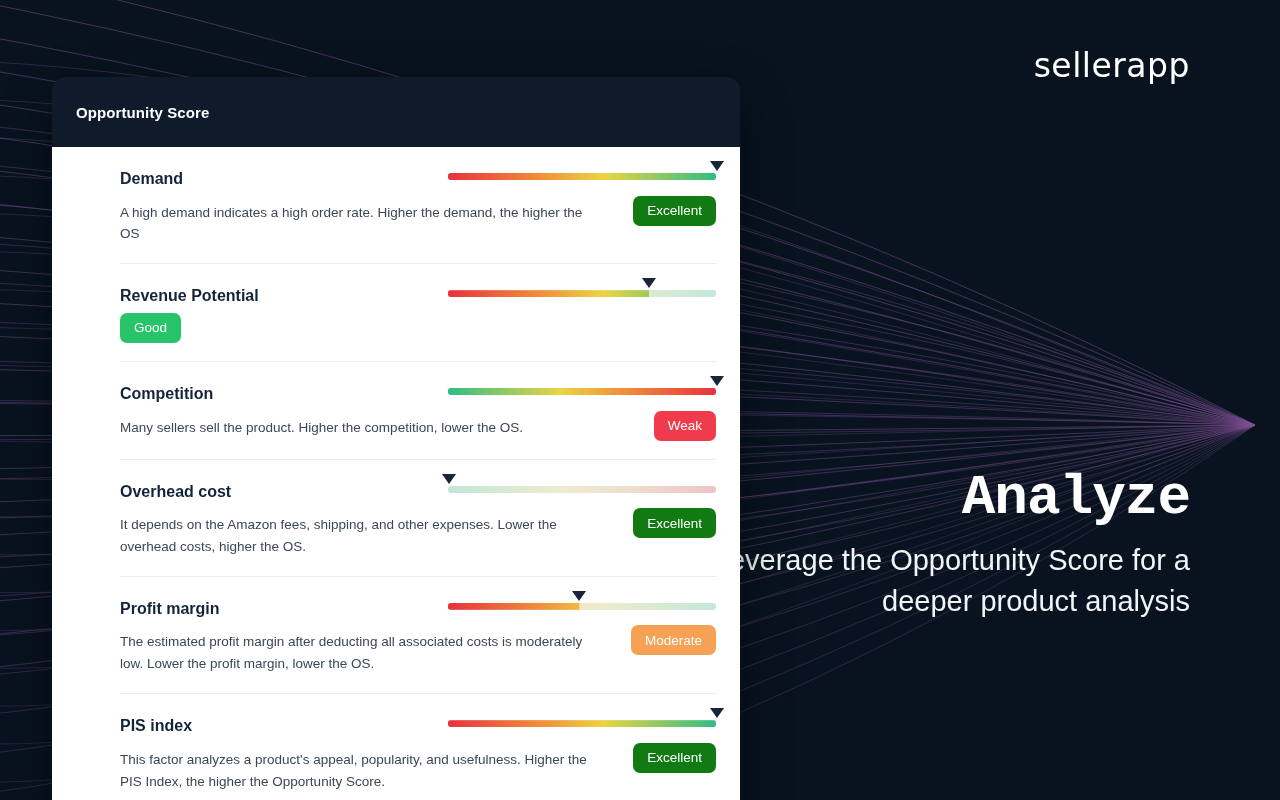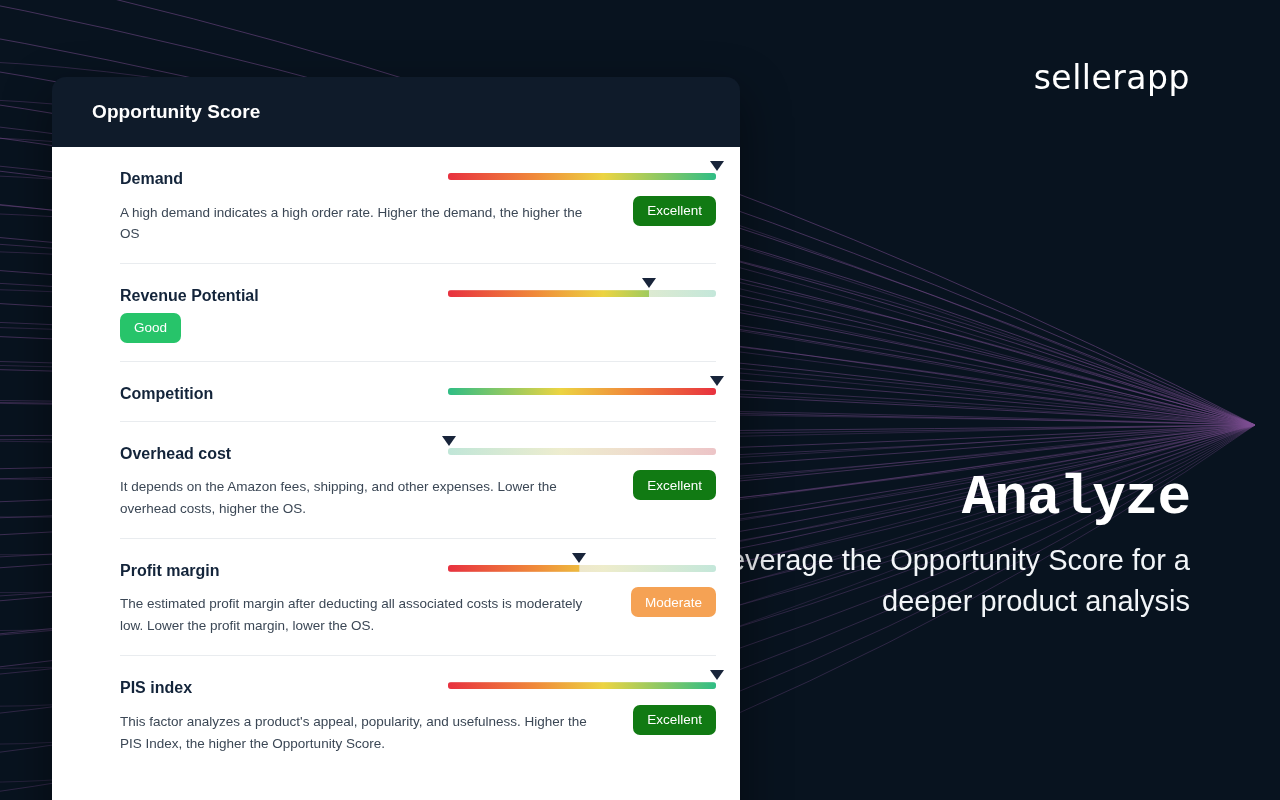--- a/index.html
+++ b/index.html
@@ -17,21 +17,21 @@
   }
   
   #mesh {
     position: absolute; inset: 0;
     width: 1280px; height: 800px;
     pointer-events: none;
   }
   
   #brand {
     position: absolute;
-    right: 90px; top: 58px;
+    right: 90px; top: 46px;
     color: #ffffff;
     font-size: 33px;
     letter-spacing: 0.5px;
     font-weight: 400;
     font-family: "DejaVu Sans", sans-serif;
   }
   
   #hero {
     position: absolute;
     right: 90px; top: 470px;
@@ -65,24 +65,23 @@
   }
   #card-header {
     background: #0f1b2a;
     height: 70px;
     display: flex;
     align-items: center;
     padding: 0 24px;
   }
   #card-header .title {
     color: #ffffff;
-    font-size: 19px;
+    font-size: 15px;
     font-weight: 700;
     letter-spacing: .1px;
-    margin-left: 16px;
   }
   #card-body {
     background: #ffffff;
     height: 690px;
     padding: 0 24px;
   }
   .factor {
     position: relative;
     border-bottom: 1px solid #e9ecef;
     padding: 22px 0 18px 0;
@@ -276,20 +275,24 @@
       <div class="factor-head">
         <div class="factor-name">Competition</div>
         <div class="meter">
           <div class="meter-track">
             <div class="meter-grad meter-faded" style="background: linear-gradient(90deg, rgba(47, 189, 133, 0.24) 0%, rgba(236, 212, 66, 0.2) 42%, rgba(240, 139, 58, 0.2) 67%, rgba(232, 49, 63, 0.24) 100%);"></div>
             <div class="meter-grad meter-fill" style="background: linear-gradient(90deg, rgb(47, 189, 133) 0%, rgb(236, 212, 66) 42%, rgb(240, 139, 58) 67%, rgb(232, 49, 63) 100%); clip-path: inset(0px 0% 0px 0px);"></div>
           </div>
           <div class="marker" style="left: calc(100% + 1px);"></div>
         </div>
       </div>
+      <div class="factor-foot">
+        <div class="factor-desc">Many sellers sell the product. Higher the competition, lower the OS.</div>
+        <div class="badge" style="background: rgb(239, 59, 76);">Weak</div>
+      </div>
         </div>
         <div class="factor">
       <div class="factor-head">
         <div class="factor-name">Overhead cost</div>
         <div class="meter">
           <div class="meter-track">
             <div class="meter-grad meter-faded" style="background: linear-gradient(90deg, rgba(47, 189, 133, 0.24) 0%, rgba(236, 212, 66, 0.2) 42%, rgba(240, 139, 58, 0.2) 67%, rgba(232, 49, 63, 0.24) 100%);"></div>
 
           </div>
           <div class="marker" style="left: 1px;"></div>

